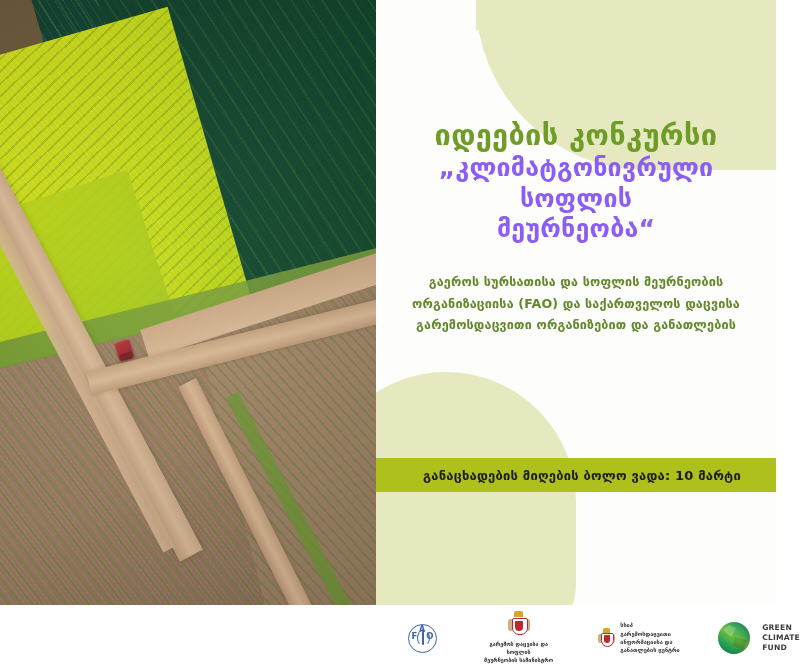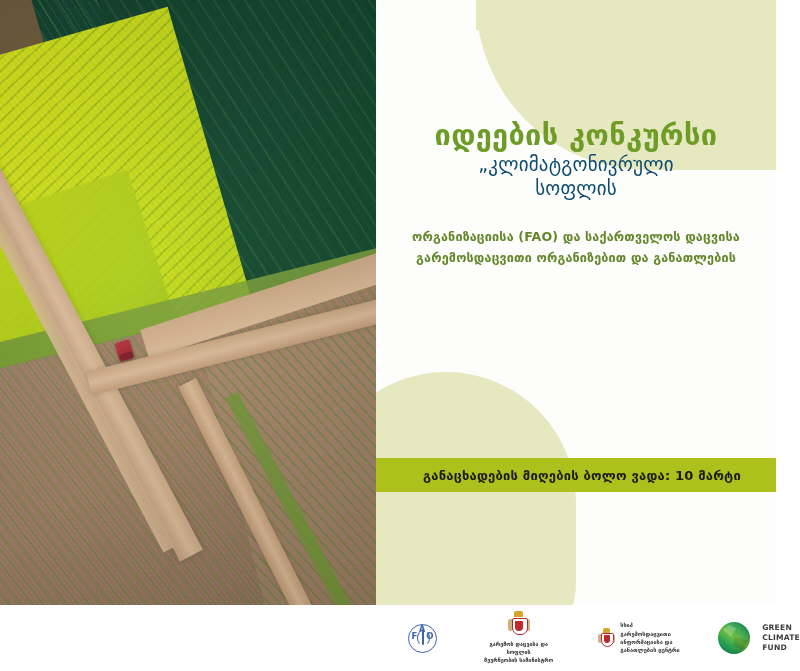--- a/index.html
+++ b/index.html
@@ -120,21 +120,21 @@
   }
 
   .content{position:relative;z-index:5;padding:0 14px;}
 
   .headline{margin:0;padding-top:118px;text-align:center;}
   .hl-1{
     display:block;font-size:29px;line-height:1.22;font-weight:bold;color:#6f9c27;
     letter-spacing:.3px;
   }
   .hl-2,.hl-3,.hl-4{
-    display:block;font-size:19px;line-height:1.22;font-weight:normal;color:#0c4a6e;
+    display:block;font-size:25px;line-height:1.22;font-weight:bold;color:#8b5cf6;
     letter-spacing:.2px;
   }
 
   .body-copy{
     margin:26px 0 0 0;text-align:center;color:#63882b;
     font-size:12.6px;line-height:1.72;font-weight:bold;letter-spacing:.15px;
     padding:0 12px;
   }
   .body-copy div{display:block;}
 
@@ -224,23 +224,25 @@
     <div class="blob-top-fill"></div>
     <div class="blob-top"></div>
     <div class="blob-bottom"></div>
     <div class="blob-bottom2"></div>
 
     <div class="content">
       <h1 class="headline">
         <span class="hl-1">იდეების კონკურსი</span>
         <span class="hl-2">„კლიმატგონივრული</span>
         <span class="hl-3">სოფლის</span>
+        <span class="hl-4">მეურნეობა“</span>
       </h1>
 
       <div class="body-copy">
+        <div>გაეროს სურსათისა და სოფლის მეურნეობის</div>
         <div>ორგანიზაციისა (FAO) და საქართველოს დაცვისა</div>
         <div>გარემოსდაცვითი ორგანიზებით და განათლების</div>
       </div>
     </div>
 
     <div class="deadline-band">
       <span class="deadline-text">განაცხადების მიღების ბოლო ვადა: 10 მარტი</span>
     </div>
   </div>
 

